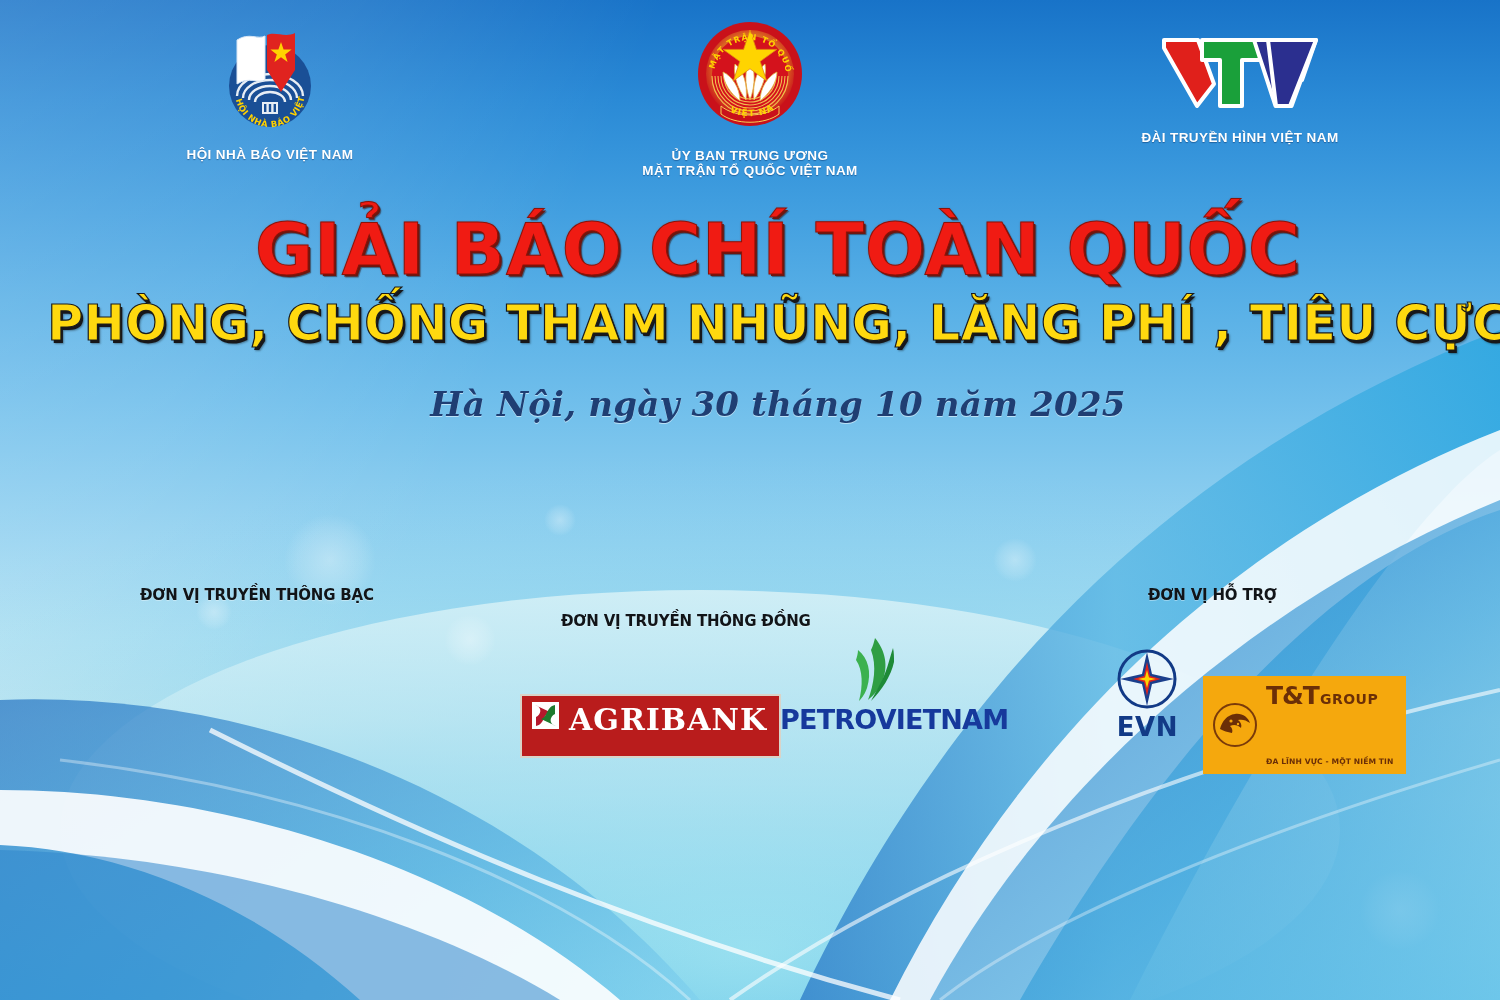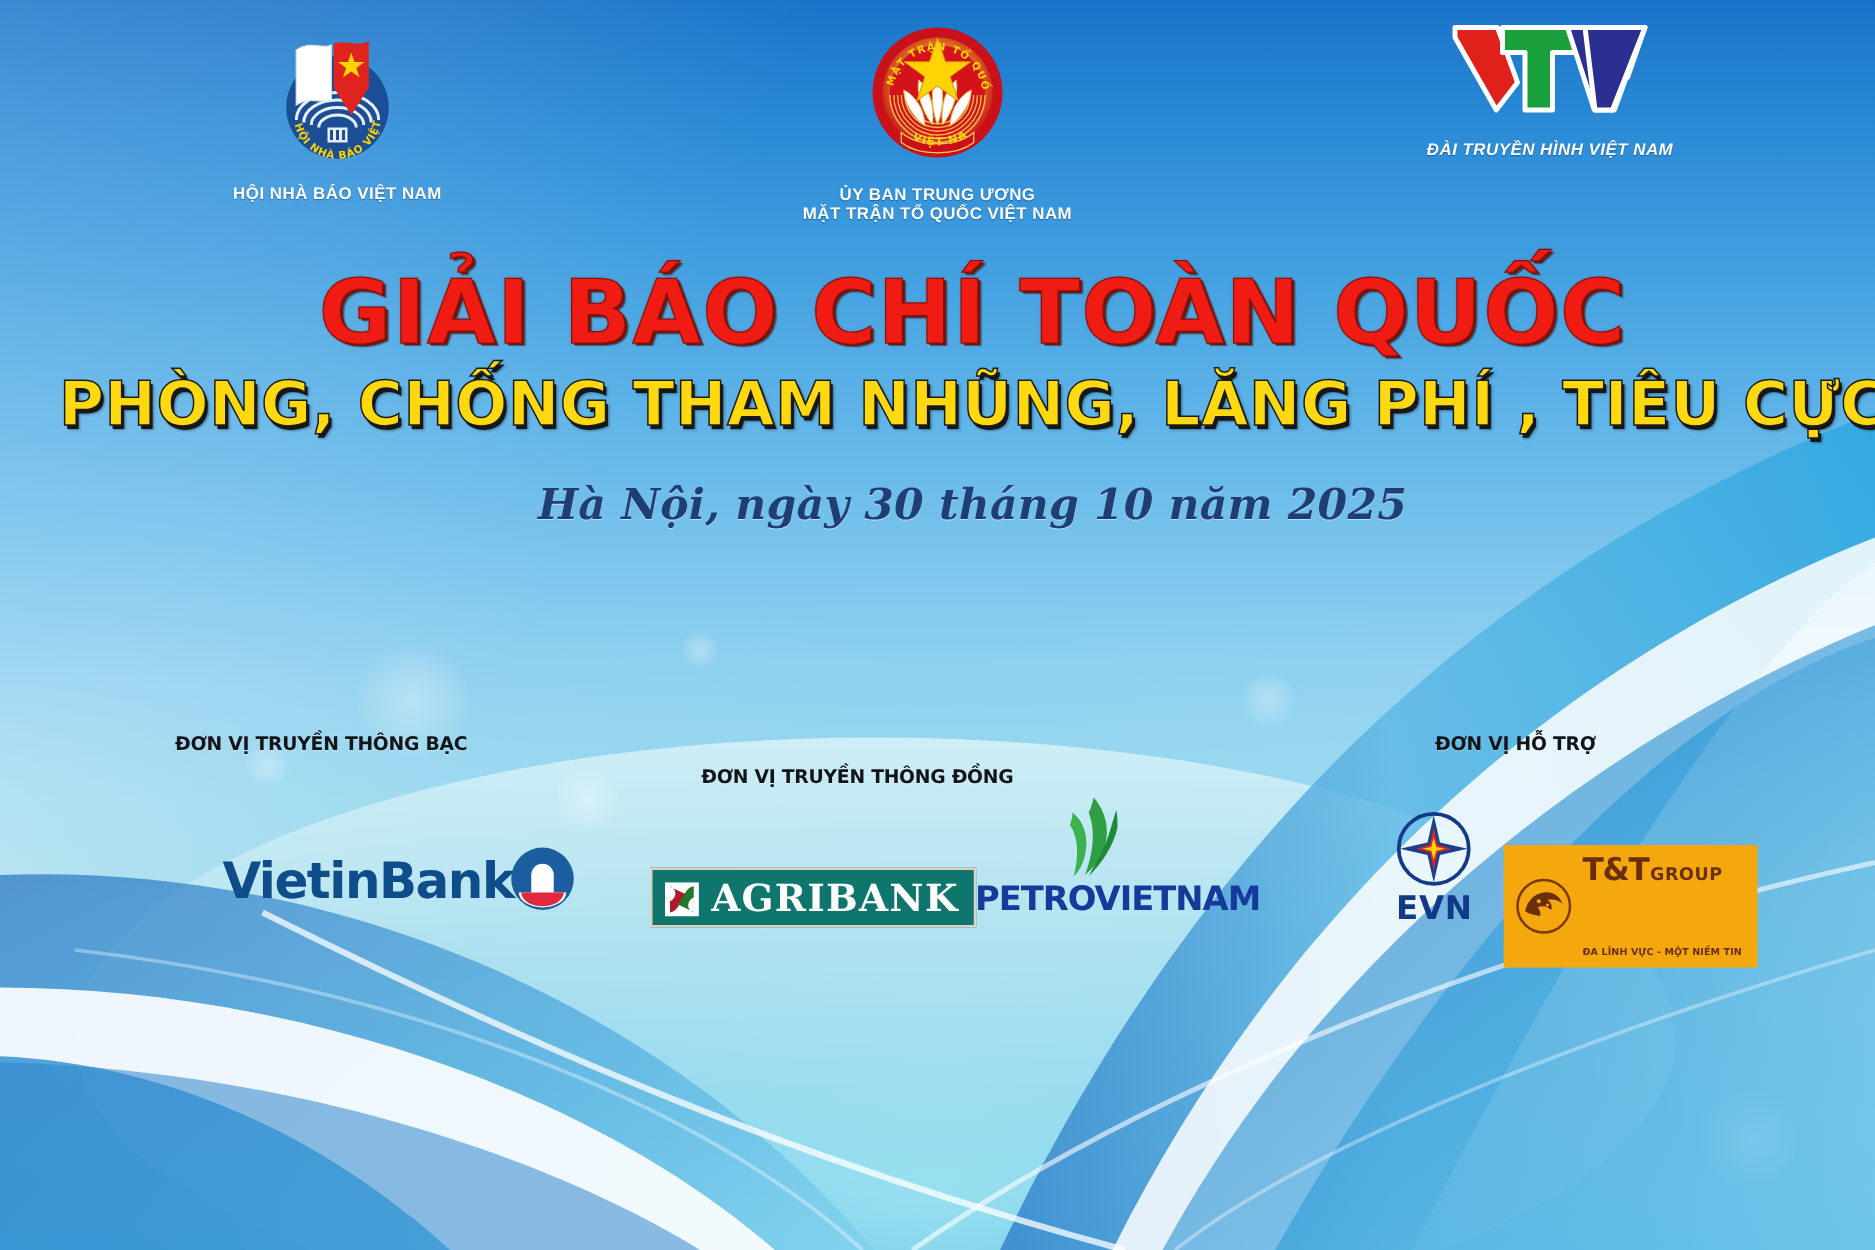--- a/index.html
+++ b/index.html
@@ -37,21 +37,21 @@
 
   
   .logo-row{position:absolute;top:0;left:0;width:1500px;height:200px;}
   .logo-block{position:absolute;text-align:center;}
   .logo-cap{
     color:#ffffff;font-weight:bold;font-size:13.5px;letter-spacing:.4px;
     line-height:15px;text-shadow:0 1px 1px rgba(0,40,90,.45);white-space:nowrap;
   }
   .lb-hnb{left:40px;top:18px;width:460px;}
   .lb-mt{left:520px;top:14px;width:460px;}
-  .lb-vtv{left:1010px;top:12px;width:460px;font-style:italic;}
+  .lb-vtv{left:1010px;top:30px;width:460px;}
 
   
   .emb{position:relative;margin:0 auto 14px;}
 
   
   .title-wrap{position:absolute;left:0;top:208px;width:1500px;text-align:center;padding-left:28px;}
   .t-main{
     font-family:"DejaVu Sans", sans-serif;
     font-size:71px;font-weight:bold;
     color:#f01b13;
@@ -102,22 +102,22 @@
   .vtb{left:178px;top:676px;display:flex;align-items:center;}
   .vtb-txt{
     font-family:"DejaVu Sans", sans-serif;
     font-size:40px;font-weight:bold;color:#0f4c8a;letter-spacing:-1.2px;
   }
   .vtb-mark{position:relative;width:58px;height:58px;margin-left:-6px;}
 
   
   .agri{
     left:520px;top:694px;
-    background:#0f766e;border:2px solid #d9d3c8;
-    padding:6px 12px 3px 10px;display:flex;align-items:center;gap:10px;
+    background:#b91c1c;border:2px solid #d9d3c8;
+    padding:6px 12px 19px 10px;display:flex;align-items:flex-start;gap:10px;
   }
   .agri-sq{width:27px;height:27px;background:#ffffff;position:relative;overflow:hidden;}
   .agri-txt{
     font-family:"DejaVu Serif", serif;
     font-size:30px;font-weight:bold;color:#ffffff;letter-spacing:1px;
   }
 
   
   .pvn{left:780px;top:636px;width:190px;text-align:center;}
   .pvn-txt{
@@ -305,31 +305,20 @@
   <div class="title-wrap">
     <div class="t-main">GIẢI BÁO CHÍ TOÀN QUỐC</div>
     <div class="t-sub">PHÒNG, CHỐNG THAM NHŨNG, LĂNG PHÍ , TIÊU CỰC</div>
     <div class="t-date">Hà Nội, ngày 30 tháng 10 năm 2025</div>
   </div>
 
   <div class="sp-head sp-h1">ĐƠN VỊ TRUYỀN THÔNG BẠC</div>
   <div class="sp-head sp-h2">ĐƠN VỊ TRUYỀN THÔNG ĐỒNG</div>
   <div class="sp-head sp-h3">ĐƠN VỊ  HỖ TRỢ</div>
 
-  <div class="logo-abs vtb">
-    <div class="vtb-txt">VietinBank</div>
-    <div class="vtb-mark">
-      <svg viewBox="0 0 58 58" width="58" height="58">
-        <circle cx="29" cy="27" r="25" fill="#1b5d9e"></circle>
-        <path d="M20,40 L20,24 a9,9 0 0 1 18,0 L38,40 Z" fill="#ffffff"></path>
-        <path d="M10,38 a19,12 0 0 0 38,0 Z" fill="#ffffff"></path>
-        <path d="M12,38 a17,11 0 0 0 34,0 Z" fill="#e2283c"></path>
-      </svg>
-    </div>
-  </div>
 
   <div class="logo-abs agri">
     <div class="agri-sq">
       <svg viewBox="0 0 27 27" width="27" height="27">
         <rect width="27" height="27" fill="#ffffff"></rect>
         <path d="M3,3 C11,5 9,13 4,15 L4,24 C13,22 11,12 18,10 Z" fill="#b5182c"></path>
         <path d="M24,24 C16,22 18,14 23,12 L23,3 C14,5 16,15 9,17 Z" fill="#1f7a2e"></path>
       </svg>
     </div>
     <div class="agri-txt">AGRIBANK</div>

